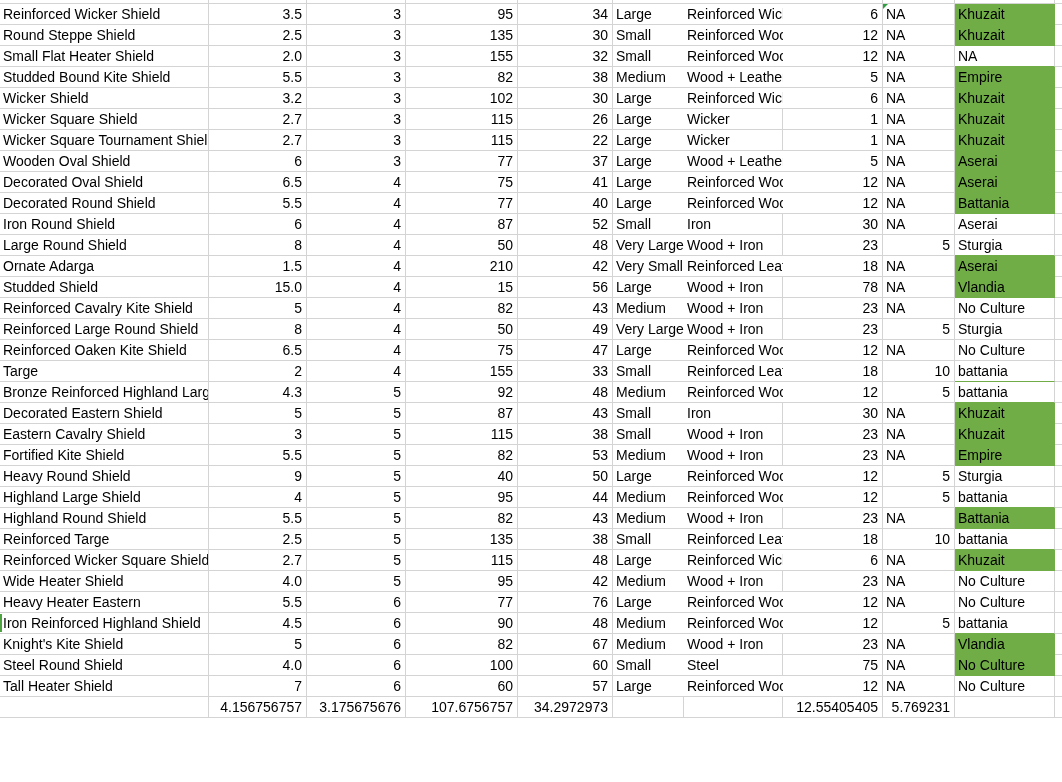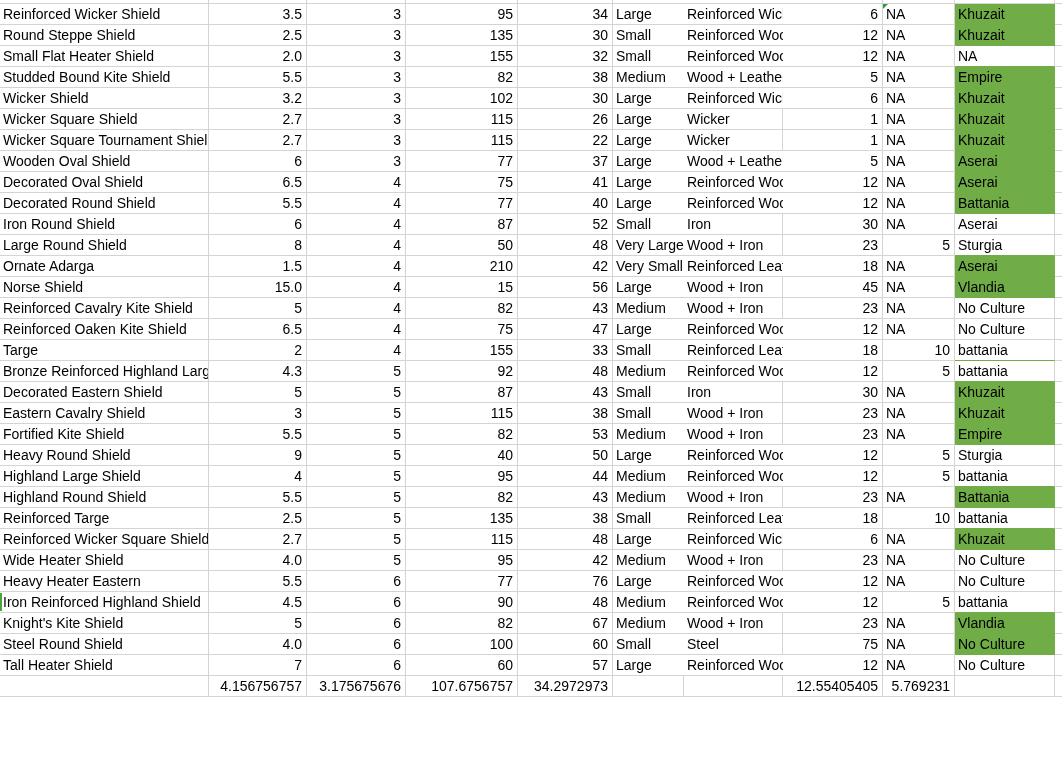--- a/index.html
+++ b/index.html
@@ -230,43 +230,56 @@
           <td class="ar br">210</td>
           <td class="ar br">42</td>
           <td class="al">Very Small</td>
           <td class="al">Reinforced Leather</td>
           <td class="ar br">18</td>
           <td class="al br rel">NA</td>
           <td class="al br" style="background: rgb(112, 173, 71); border-bottom-color: rgb(112, 173, 71); border-right-color: rgb(112, 173, 71);">Aserai</td>
           <td class=""></td>
         </tr>
         <tr>
-          <td class="al br rel">Norse Shield</td>
+          <td class="al br rel">Studded Shield</td>
           <td class="ar br">15.0</td>
           <td class="ar br">4</td>
           <td class="ar br">15</td>
           <td class="ar br">56</td>
           <td class="al">Large</td>
           <td class="al br">Wood + Iron</td>
-          <td class="ar br">45</td>
+          <td class="ar br">78</td>
           <td class="al br rel">NA</td>
           <td class="al br" style="background: rgb(112, 173, 71); border-bottom-color: rgb(112, 173, 71); border-right-color: rgb(112, 173, 71);">Vlandia</td>
           <td class=""></td>
         </tr>
         <tr>
           <td class="al br rel">Reinforced Cavalry Kite Shield</td>
           <td class="ar br">5</td>
           <td class="ar br">4</td>
           <td class="ar br">82</td>
           <td class="ar br">43</td>
           <td class="al">Medium</td>
           <td class="al br">Wood + Iron</td>
           <td class="ar br">23</td>
           <td class="al br rel">NA</td>
           <td class="al br" style="border-bottom-color: rgb(212, 212, 212);">No Culture</td>
+          <td class=""></td>
+        </tr>
+        <tr>
+          <td class="al br rel">Reinforced Large Round Shield</td>
+          <td class="ar br">8</td>
+          <td class="ar br">4</td>
+          <td class="ar br">50</td>
+          <td class="ar br">49</td>
+          <td class="al">Very Large</td>
+          <td class="al br">Wood + Iron</td>
+          <td class="ar br">23</td>
+          <td class="ar br rel">5</td>
+          <td class="al br" style="border-bottom-color: rgb(212, 212, 212);">Sturgia</td>
           <td class=""></td>
         </tr>
         <tr>
           <td class="al br rel">Reinforced Oaken Kite Shield</td>
           <td class="ar br">6.5</td>
           <td class="ar br">4</td>
           <td class="ar br">75</td>
           <td class="ar br">47</td>
           <td class="al">Large</td>
           <td class="al">Reinforced Wood</td>

